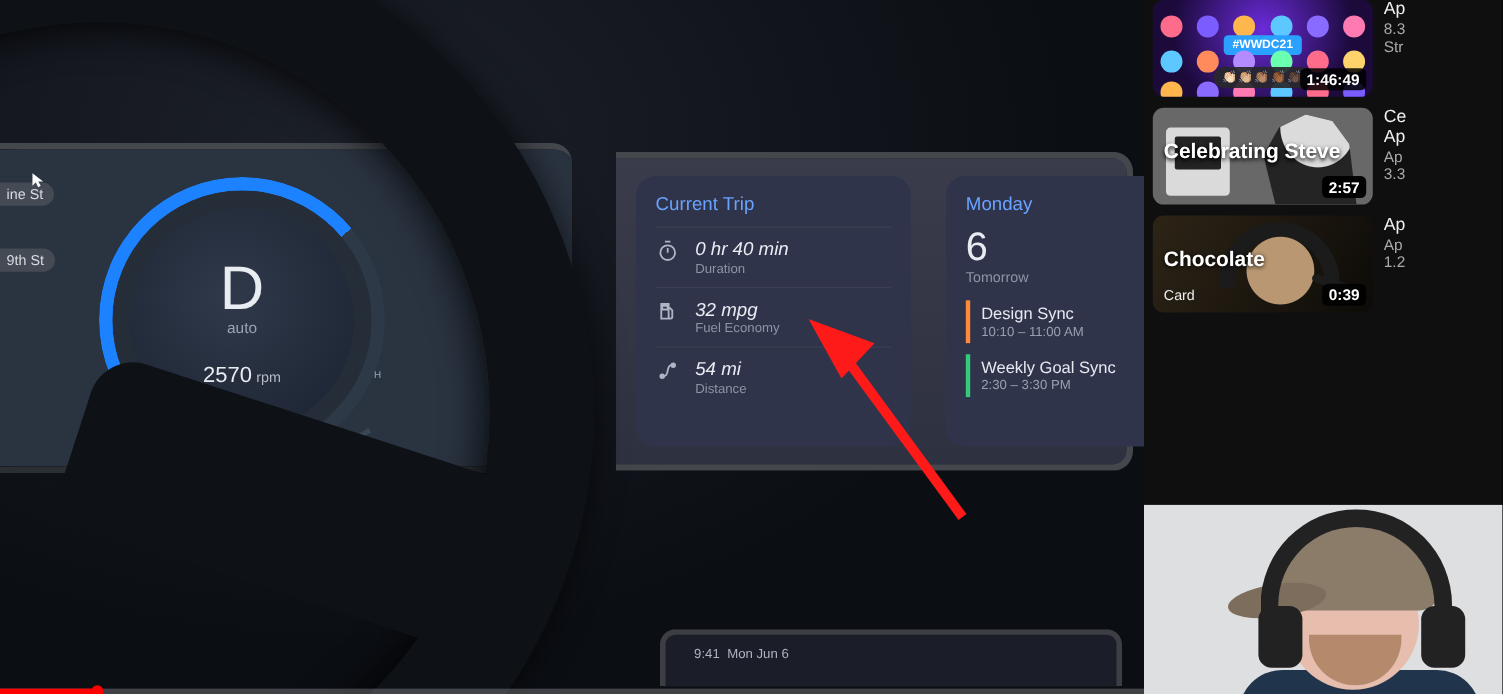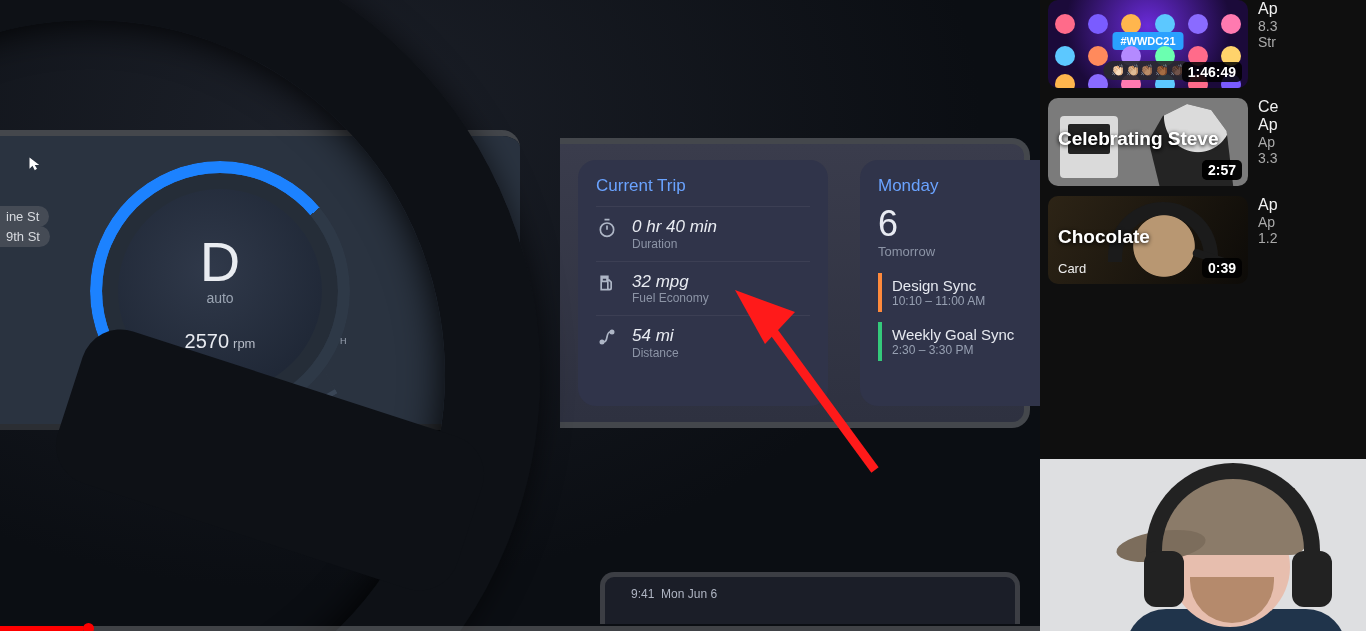--- a/index.html
+++ b/index.html
@@ -10,21 +10,21 @@
   .video-area { position:absolute; left:0; top:0; width:1040px; height:631px; background: radial-gradient(ellipse at 30% 20%, #1c2029 0%, #0b0e13 65%); overflow:hidden; }
 
   
   .wheel { position:absolute; width:900px; height:900px; border:95px solid #0e1116; border-radius:50%; left:-360px; top:-75px; filter: blur(.5px); box-shadow: inset 0 0 40px #000, 0 0 30px rgba(0,0,0,.6); }
   .spoke { position:absolute; left:60px; top:380px; width:420px; height:160px; background:#0e1116; transform: rotate(18deg); border-radius:40px; }
 
   
   .cluster-frame { position:absolute; left:0; top:130px; width:520px; height:300px; background: linear-gradient(#121720,#0b1017); border-top:6px solid #44474c; border-bottom:6px solid #2b2e33; border-radius:0 18px 18px 0; overflow:hidden; }
   .map-bg { position:absolute; inset:0; background:#2a3340; }
   .street-chip { position:absolute; left:0; background:#454b55; color:#d8dbe0; font-size:13px; padding:3px 10px 3px 6px; border-radius:0 12px 12px 0; }
-  .chip1{ top:30px;margin-top:40px; } .chip2{ top:90px; }
+  .chip1{ top:30px; } .chip2{ top:90px; }
   .cursor { position:absolute; left:28px; top:20px; color:#fff; font-size:15px; }
 
   .gauge { position:absolute; left:90px; top:25px; width:260px; height:260px; }
   .ring-bg { position:absolute; inset:0; border-radius:50%; background: conic-gradient(from 200deg, #1c82ff 0deg, #1c82ff 210deg, #2e3947 210deg, #2e3947 340deg, transparent 340deg); padding:0; -webkit-mask: radial-gradient(circle, transparent 103px, #000 104px); mask: radial-gradient(circle, transparent 103px, #000 104px);}
   .ring-bg2{ position:absolute; inset:12px; border-radius:50%; background:#252d38; -webkit-mask: radial-gradient(circle, transparent 88px, #000 89px); mask: radial-gradient(circle, transparent 88px, #000 89px);}
   .gauge-face { position:absolute; inset:28px; border-radius:50%; background: radial-gradient(circle at 45% 40%, #30394a, #1a2230); display:flex; flex-direction:column; align-items:center; justify-content:center; color:#e9ecf1;}
   .gear { font-size:56px; font-weight:400; }
   .gear-sub { font-size:14px; color:#9aa4b2; margin-top:-4px;}
   .rpm { font-size:20px; margin-top:24px; }
   .rpm small { font-size:13px; color:#b6bcc7; margin-left:4px;margin-top:20px;}
@@ -78,21 +78,21 @@
   .meta .s{ font-size:14px; color:#aaa; white-space:nowrap; overflow:hidden; text-overflow:ellipsis;}
 
   
   .art1{ background: radial-gradient(circle at 50% 30%, #6a2bd9, #1b0a3a 70%); }
   .emoji-row{ position:absolute; left:0; right:0; display:flex; justify-content:space-around;}
   .er1{ top:14px;} .er2{ top:46px;} .er3{ top:74px;}
   .edot{ width:20px; height:20px; border-radius:50%; }
   .badge{ position:absolute; left:50%; top:32px; transform:translateX(-50%); background:#2aa0ff; color:#fff; font-size:11px; font-weight:700; padding:3px 8px; border-radius:4px;}
   .reacts{ position:absolute; left:50%; bottom:8px; transform:translateX(-50%); background:rgba(40,40,44,.92); border-radius:14px; padding:3px 8px; font-size:11px; letter-spacing:1px;}
 
-  .art2{ background:#3b82f6; }
+  .art2{ background:#4d7c0f; }
   .bw{ filter:grayscale(1) contrast(1.1);}
   .jobs-sil{ position:absolute; right:6px; bottom:0; width:110px; height:100px; background: radial-gradient(ellipse at 60% 30%, #d7d2c7 0 36%, transparent 37%), linear-gradient(#2c2c2c,#2c2c2c); clip-path: polygon(25% 100%, 15% 55%, 28% 30%, 50% 18%, 72% 24%, 86% 45%, 92% 100%);}
   .mac{ position:absolute; left:12px; top:18px; width:58px; height:62px; background:#d7d1c4; border-radius:4px;}
   .mac:after{content:""; position:absolute; left:8px; top:8px; width:42px; height:30px; background:#2b2b2b; border-radius:2px;}
   .apple-sm{ position:absolute; left:8px; bottom:8px; color:#e9e9e9; font-size:14px;}
 
   .art3{ background: linear-gradient(120deg,#2d2416,#0d0b08); }
   .face{ position:absolute; right:18px; top:10px; width:120px; height:100px; background: radial-gradient(circle at 45% 40%, #b89772 0 34%, transparent 35%);}
   .headset{ position:absolute; right:30px; top:6px; width:110px; height:60px; border:14px solid #1b1b1b; border-bottom:none; border-radius:70px 70px 0 0;}
   .mic{ position:absolute; right:16px; top:58px; width:40px; height:8px; background:#1b1b1b; transform:rotate(18deg); border-radius:4px;}

